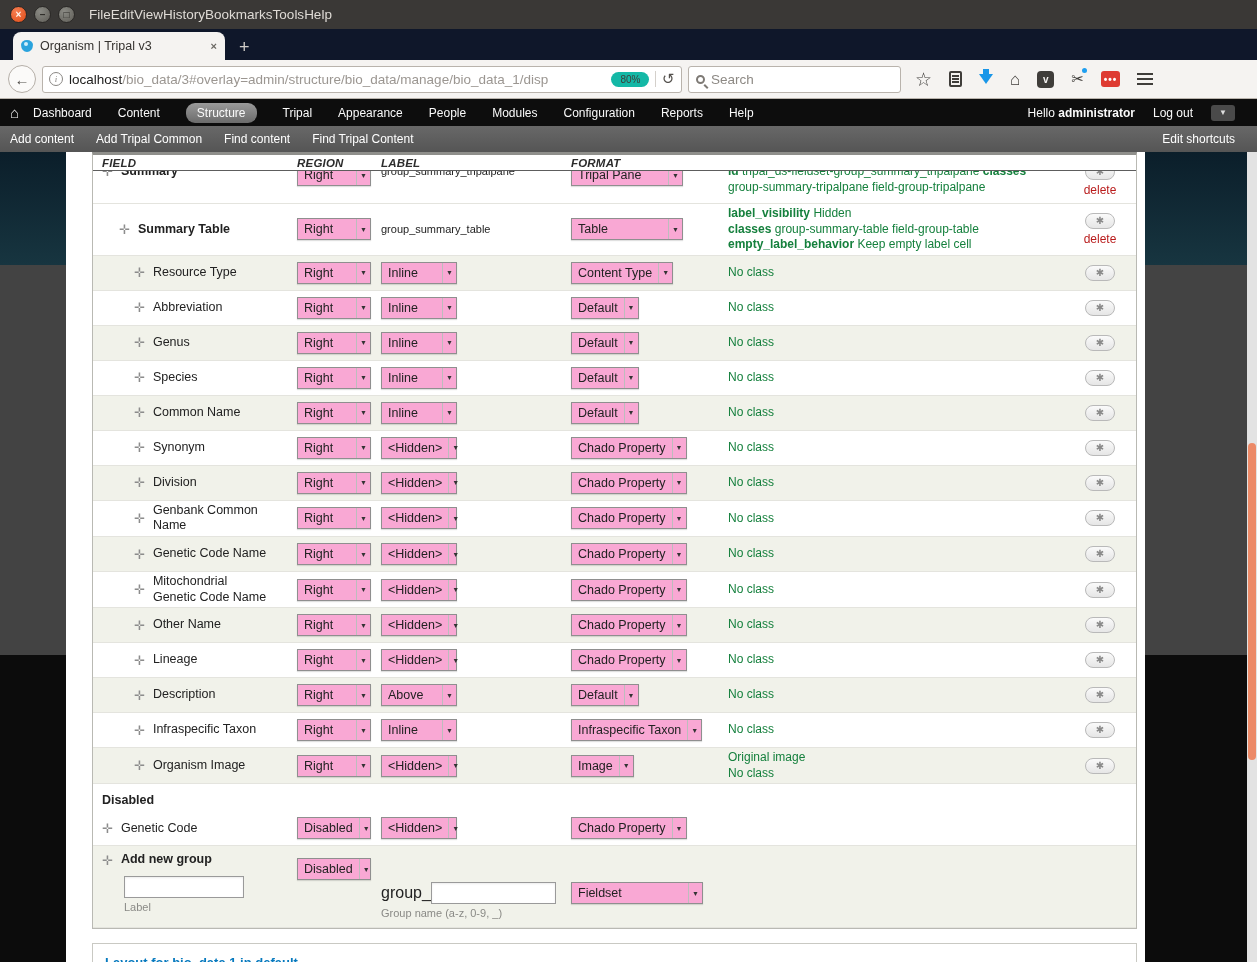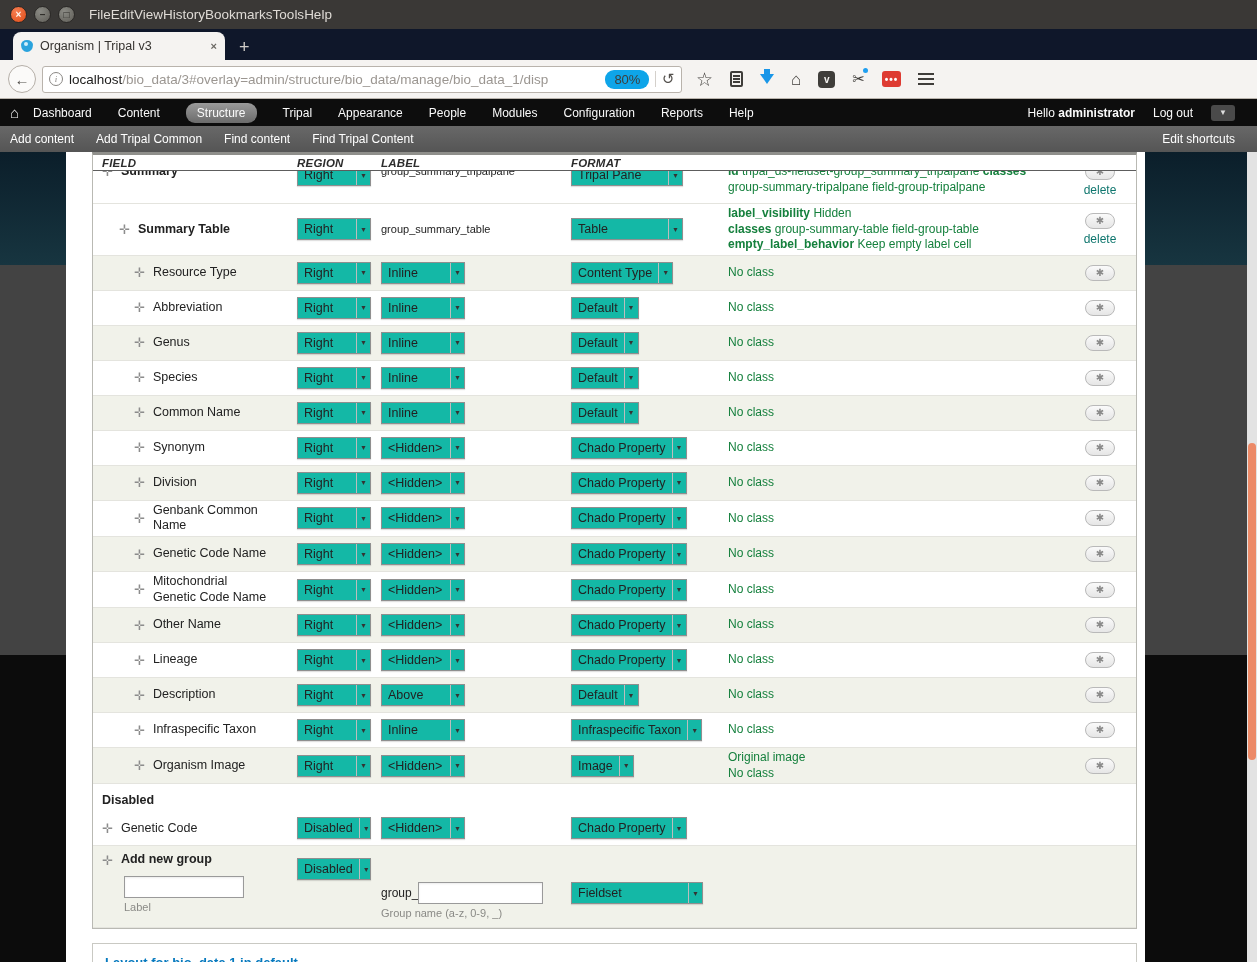--- a/index.html
+++ b/index.html
@@ -30,21 +30,21 @@
   .navbar { height:39px; background:#f5f3f1; border-bottom:1px solid #b9b3ac; display:flex; align-items:center; padding:0 8px; gap:6px; }
   .backbtn { width:28px; height:28px; border-radius:50%; border:1px solid #b5afa8; background:#fbfaf9;
              display:flex; align-items:center; justify-content:center; color:#4d4a46; font-size:15px; flex:none; }
   .urlbar { flex:none; width:640px; height:27px; background:#fff; border:1px solid #b9b3ac; border-radius:3px;
             display:flex; align-items:center; padding:0 6px; gap:6px; position:relative; }
   .info-i { width:14px; height:14px; border-radius:50%; border:1px solid #8a8784; color:#8a8784; font-size:9px; font-style:italic;
             display:flex; align-items:center; justify-content:center; font-family:"Liberation Serif",serif; flex:none; }
   .urltext { flex:1; font-size:13.5px; color:#9b9691; white-space:nowrap; overflow:hidden; position:relative; }
   .urltext b { color:#1d1c1b; font-weight:normal; }
   .urlfade { position:absolute; right:0; top:0; bottom:0; width:46px; background:linear-gradient(90deg,rgba(255,255,255,0),#fff); }
-  .zoom-badge { flex:none; background:#0ea5e9; border-radius:9px; font-size:13px; color:#3f3d3a; padding:2px 9px; }
+  .zoom-badge { flex:none; background:#14b8a6; border-radius:9px; font-size:10px; color:#3f3d3a; padding:2px 9px; }
   .url-sep { width:1px; height:16px; background:#d4d0cb; flex:none; }
   .reload { color:#55524e; font-size:15px; flex:none; transform:scaleX(-1); }
   .searchbar { flex:none; width:213px; height:27px; background:#fff; border:1px solid #b9b3ac; border-radius:3px;
                display:flex; align-items:center; padding:0 7px; gap:6px; }
   .mag { width:9px; height:9px; border:2px solid #7e7a75; border-radius:50%; position:relative; flex:none; }
   .mag::after { content:""; position:absolute; width:2px; height:5px; background:#7e7a75; transform:rotate(-45deg); left:7px; top:7px; }
   .search-ph { color:#8d8984; font-size:13.5px; }
   .navicons { display:flex; align-items:center; gap:17px; margin-left:8px; }
   .nicon { font-size:17px; color:#3f3d3a; line-height:1; }
   .nicon.star { font-size:19px; }
@@ -112,46 +112,46 @@
   .row.stripe { background:#f1f2ea; }
   .row.cut { height:33px; min-height:33px; overflow:hidden; align-items:flex-start; }
   .row.cut > div { margin-top:-9px; }
   .fieldcell { display:flex; align-items:center; gap:8px; }
   .indent0 { padding-left:9px; } .indent1 { padding-left:26px; } .indent2 { padding-left:41px; }
   .handle { color:#8c8c8c; font-size:13px; line-height:1; cursor:move; flex:none; }
   .fname { line-height:1.25; }
   .fname.bold { font-weight:bold; }
   .fname.wrap { max-width:120px; }
 
-  .sel { display:inline-flex; align-items:center; height:22px; background:#14b8a6; border:1px solid #8f8f8f;
+  .sel { display:inline-flex; align-items:center; height:22px; background:#f9a8d4; border:1px solid #8f8f8f;
          box-shadow:0 1px 1px rgba(0,0,0,.12); font-size:12.5px; color:#222; padding-left:6px; }
   .sel .arr { margin-left:auto; align-self:stretch; display:flex; align-items:center; padding:0 3px; border-left:1px solid #bdbdbd; font-size:7px; color:#333; }
   .sel.w-region { width:74px; }
-  .sel.w-label { width:84px; }
+  .sel.w-label { width:76px; }
   .sel.w-wide { min-width:112px; }
   .sel.w-fieldset { min-width:132px; }
   .sel .txt { padding-right:6px; white-space:nowrap; }
 
   .labeltext { font-size:11px; color:#222; }
   .settings { font-size:12px; line-height:1.3; color:#15803d; padding-right:10px; }
   .skey { font-weight:bold; }
   .opscell { display:flex; flex-direction:column; align-items:center; gap:3px; padding-right:8px; }
   .gearbtn { width:30px; height:16px; border-radius:9px; border:1px solid #b9b9b9; background:linear-gradient(#fafafa,#e6e6e6);
              display:flex; align-items:center; justify-content:center; color:#8a8a8a; font-size:10px; line-height:1; }
-  .dellink { color:#0f766e; font-size:12px; }
+  .dellink { color:#b91c1c; font-size:12px; }
 
   .sectionrow { display:flex; align-items:center; min-height:27px; padding:6px 0 2px 9px; font-weight:bold; background:#fff; }
 
   
   .angrow { display:flex; min-height:64px; background:#f1f2ea; padding:6px 0 8px; border-bottom:1px solid #e4e4de; }
   .angrow .nameline { display:flex; align-items:center; gap:8px; padding-left:9px; }
   .ang-input { height:22px; border:1px solid #9a9a9a; background:#fff; width:120px; margin:8px 0 0 31px; box-shadow:inset 0 1px 2px rgba(0,0,0,.08); }
   .ang-caption { font-size:11px; color:#8a8a86; margin:3px 0 0 31px; }
   .grp-line { display:flex; align-items:center; margin-top:30px; }
-  .grp-prefix { font-size:12px; color:#222; }
+  .grp-prefix { font-size:16px; color:#222; }
   .grp-input { height:22px; border:1px solid #9a9a9a; background:#fff; width:125px; box-shadow:inset 0 1px 2px rgba(0,0,0,.08); }
   .grp-caption { font-size:11px; color:#8a8a86; margin-top:3px; }
   .fmt-spacer { margin-top:30px; }
 
   
   .layout-fieldset { margin:14px 0 0 26px; width:1045px; border:1px solid #c9c9c3; background:#fff; padding:9px 12px 40px; }
   .layout-legend { color:#0679be; font-weight:bold; font-size:13px; }
 </style>
 </head>
 <body>
@@ -190,20 +190,24 @@
 
 <div class="navbar">
   <div class="backbtn">←</div>
   <div class="urlbar">
     <span class="info-i">i</span>
     <span class="urltext"><b>localhost</b><span>/bio_data/3#overlay=admin/structure/bio_data/manage/bio_data_1/disp</span><span class="urlfade"></span></span>
     <span class="zoom-badge">80%</span>
     <span class="url-sep"></span>
     <span class="reload">↻</span>
   </div>
+  <div class="searchbar">
+    <span class="mag"></span>
+    <span class="search-ph">Search</span>
+  </div>
   <div class="navicons">
     <span class="nicon star">☆</span>
     <span class="clipicon"></span>
     <span class="dlicon"></span>
     <span class="nicon">⌂</span>
     <span class="pocketicon">v</span>
     <span class="shoticon">✂</span>
     <span class="redbadge">•••</span>
     <span class="hamburger"></span>
   </div>

